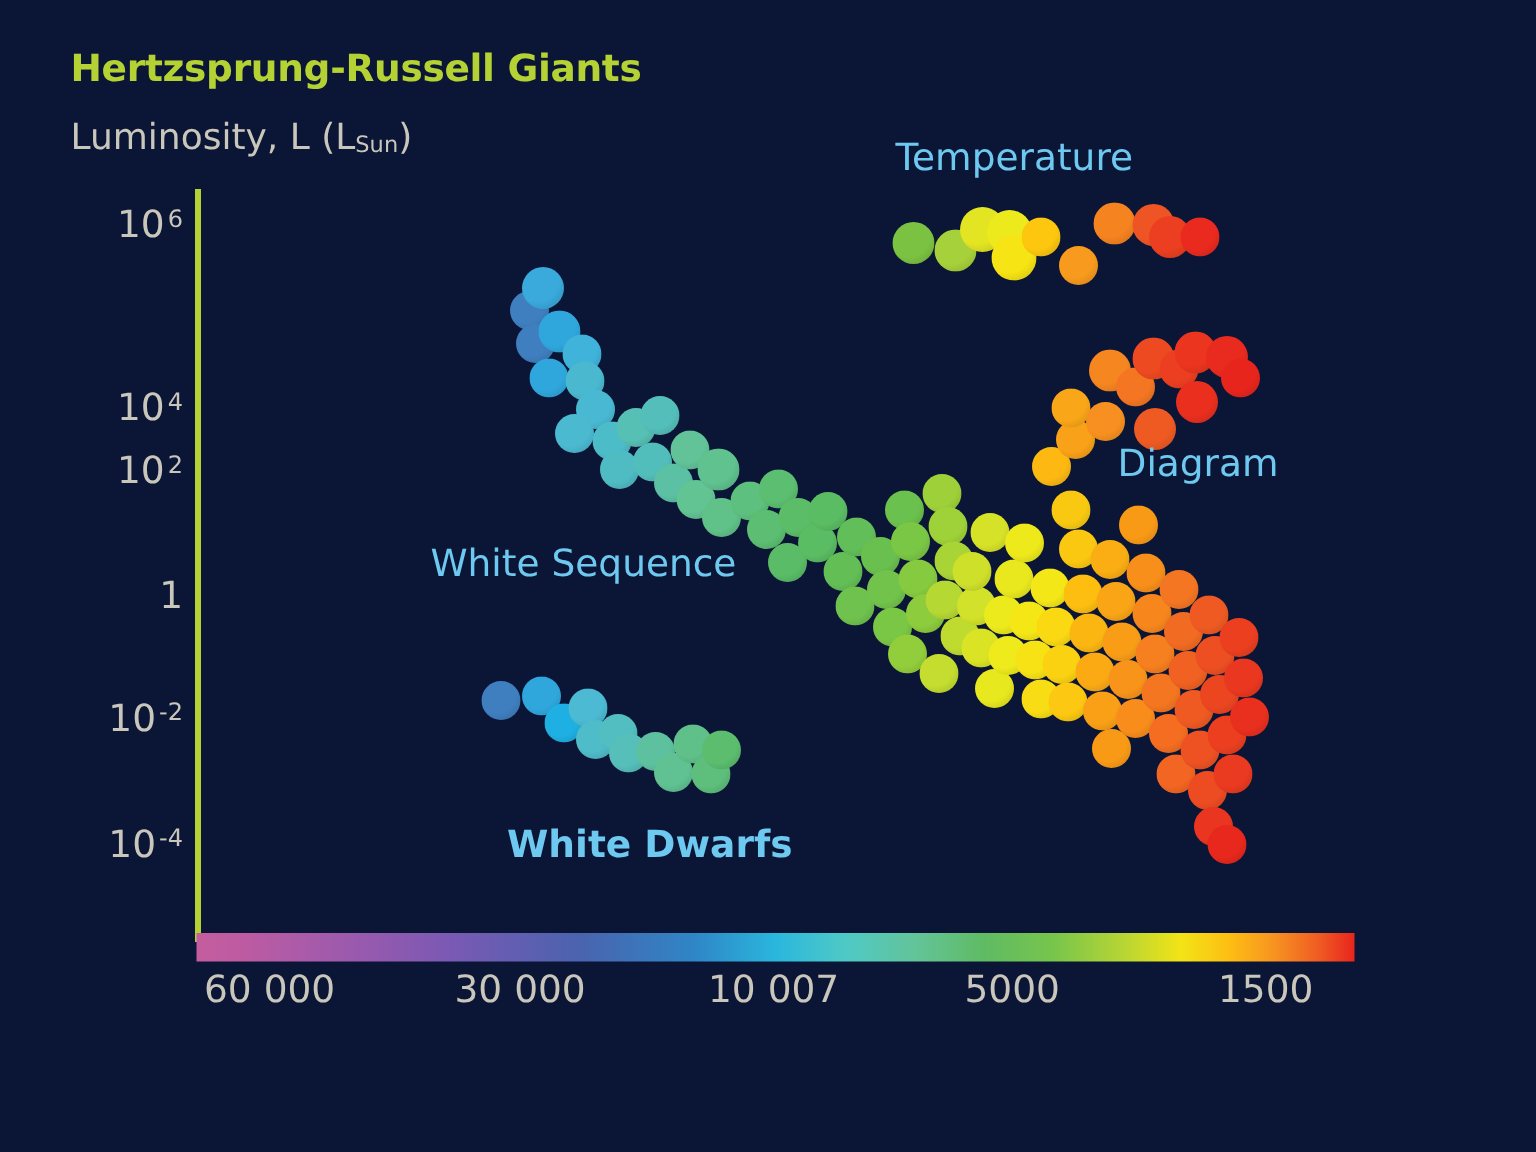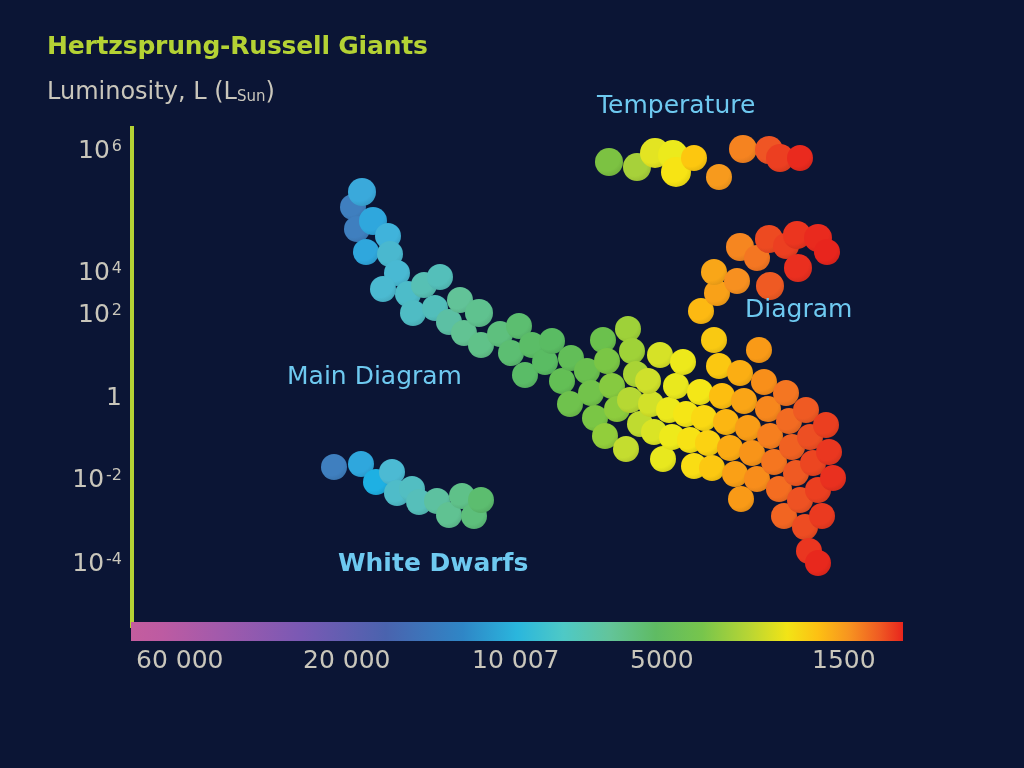--- a/index.html
+++ b/index.html
@@ -233,28 +233,28 @@
       <div class="star" style="left: 424px; top: 488px; width: 26px; height: 26px; background: radial-gradient(circle at 38% 32%, rgb(93, 193, 160) 0%, rgb(93, 193, 160) 55%, rgba(0, 0, 0, 0.18) 100%), rgb(93, 193, 160);"></div>
       <div class="star" style="left: 436px; top: 502px; width: 26px; height: 26px; background: radial-gradient(circle at 38% 32%, rgb(96, 194, 146) 0%, rgb(96, 194, 146) 55%, rgba(0, 0, 0, 0.18) 100%), rgb(96, 194, 146);"></div>
       <div class="star" style="left: 449px; top: 483px; width: 26px; height: 26px; background: radial-gradient(circle at 38% 32%, rgb(95, 193, 137) 0%, rgb(95, 193, 137) 55%, rgba(0, 0, 0, 0.18) 100%), rgb(95, 193, 137);"></div>
       <div class="star" style="left: 461px; top: 503px; width: 26px; height: 26px; background: radial-gradient(circle at 38% 32%, rgb(93, 191, 123) 0%, rgb(93, 191, 123) 55%, rgba(0, 0, 0, 0.18) 100%), rgb(93, 191, 123);"></div>
       <div class="star" style="left: 468px; top: 487px; width: 26px; height: 26px; background: radial-gradient(circle at 38% 32%, rgb(92, 189, 111) 0%, rgb(92, 189, 111) 55%, rgba(0, 0, 0, 0.18) 100%), rgb(92, 189, 111);"></div>
     </div>
 
   <div id="annos">
       <div class="anno" style="left: 597px; top: 90px;">Temperature</div>
       <div class="anno" style="left: 745px; top: 294px;">Diagram</div>
-      <div class="anno" style="left: 287px; top: 361px;">Main Diagram</div>
+      <div class="anno" style="left: 287px; top: 361px;">White Sequence</div>
       <div class="anno" style="left: 338px; top: 548px; font-weight: bold;">White Dwarfs</div>
     </div>
 
   <div class="colorbar"></div>
 
   <div class="xticks" id="xticks">
       <div class="xtick" style="left: 136px;">60 000</div>
-      <div class="xtick" style="left: 303px;">20 000</div>
+      <div class="xtick" style="left: 303px;">30 000</div>
       <div class="xtick" style="left: 472px;">10 007</div>
-      <div class="xtick" style="left: 630px;">5000</div>
+      <div class="xtick" style="left: 643px;">5000</div>
       <div class="xtick" style="left: 812px;">1500</div>
     </div>
 
 
 </div>
 
 </body></html>

